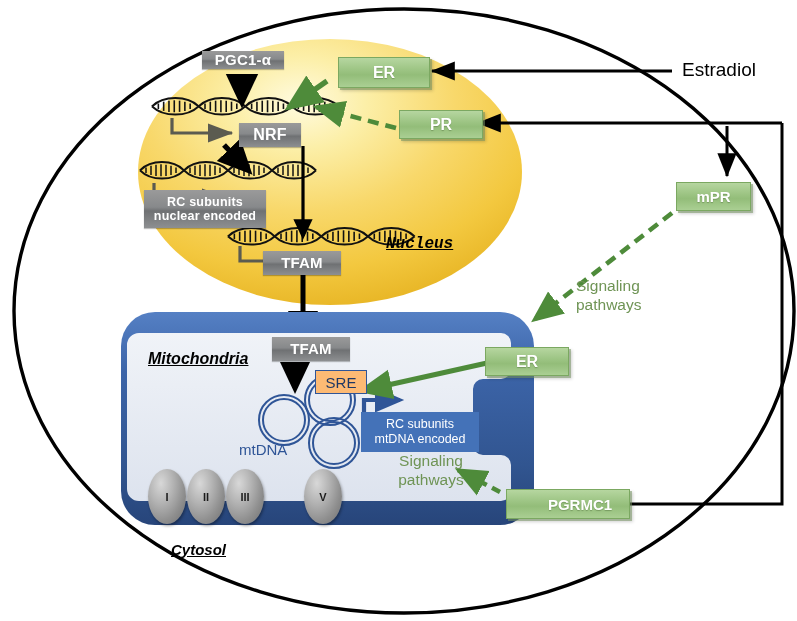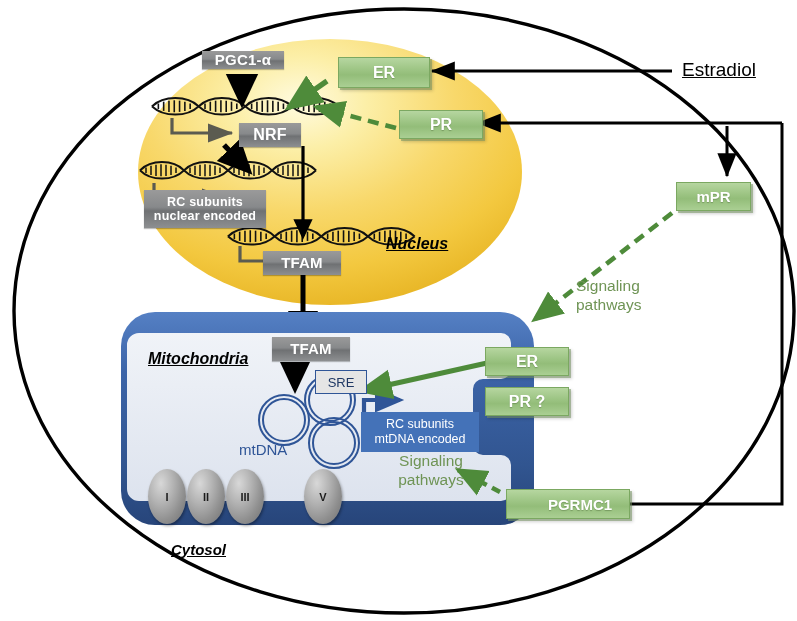--- a/index.html
+++ b/index.html
@@ -38,33 +38,33 @@
     position:absolute;
     background:#4472b8;
     color:#ffffff;
     display:flex;flex-direction:column;align-items:center;justify-content:center;
     text-align:center;line-height:1.22;
     white-space:pre-line;
   }
 
   
   .srebox{
-    position:absolute;background:#e5e5e5;border:1.6px solid #2f5597;
+    position:absolute;background:#fdba74;border:1.6px solid #2f5597;
     color:#1f3864;display:flex;align-items:center;justify-content:center;
-    font-size:13px;
+    font-size:15px;
   }
 
   
   .complabel{
     position:absolute;font-style:italic;font-weight:bold;
     text-decoration:underline;color:#000;
   }
 
   
-  .plain{position:absolute;color:#000;text-decoration:underline;}
+  .plain{position:absolute;color:#000;}
   .greentext{position:absolute;color:#6f9455;text-align:center;line-height:1.2;white-space:pre-line;}
   .bluetext{position:absolute;color:#2f5597;}
 
   
   .rc{
     position:absolute;width:38px;height:55px;border-radius:50%;
     background:radial-gradient(ellipse at 34% 26%,#d8d8d8 0%,#b4b4b4 34%,#8f8f8f 66%,#6e6e6e 100%);
     box-shadow:1px 2px 3px rgba(0,0,0,.35);
     display:flex;align-items:center;justify-content:center;
     color:#1b1b1b;font-size:11px;font-weight:bold;
@@ -220,35 +220,34 @@
 
   <div class="bluebox" style="left:361px;top:412px;width:118px;height:40px;font-size:12.5px;">RC subunits
 mtDNA  encoded</div>
 
   <div class="greentext" style="left:383px;top:452px;width:96px;font-size:15.5px;">Signaling
 pathways</div>
 
   <div class="greentext" style="left:576px;top:277px;width:100px;font-size:15.5px;text-align:left;">Signaling
 pathways</div>
 
-  <div class="complabel" style="left:386px;top:235px;font-size:16px;">Nucleus</div>
+  <div class="complabel" style="left:386px;top:235px;font-size:16px;font-family:Liberation Mono, monospace;">Nucleus</div>
 
   <div class="complabel" style="left:148px;top:350px;font-size:16px;">Mitochondria</div>
 
   <div class="complabel" style="left:171px;top:541px;font-size:15px;">Cytosol</div>
 
   <div class="greenbox" style="left:338px;top:57px;width:90px;height:29px;font-size:16px;">ER</div>
 
   <div class="greenbox" style="left:399px;top:110px;width:82px;height:27px;font-size:16px;">PR</div>
 
   <div class="greenbox" style="left:676px;top:182px;width:73px;height:27px;font-size:15px;">mPR</div>
 
   <div class="greenbox" style="left:485px;top:347px;width:82px;height:27px;font-size:16px;">ER</div>
 
-  <div class="greenbox" style="left:485px;top:387px;width:82px;height:27px;font-size:16px;">PR ?</div>
 
   <div class="greenbox" style="left:506px;top:489px;width:98px;height:28px;font-size:15px;padding-left:24px;">PGRMC1</div>
 
   <div class="plain" style="left:682px;top:59px;font-size:19px;">Estradiol</div>
 
 
   <div class="rc" style="left:148px;top:469px;">I</div>
   <div class="rc" style="left:187px;top:469px;">II</div>
   <div class="rc" style="left:226px;top:469px;">III</div>
   <div class="rc" style="left:304px;top:469px;">V</div>

